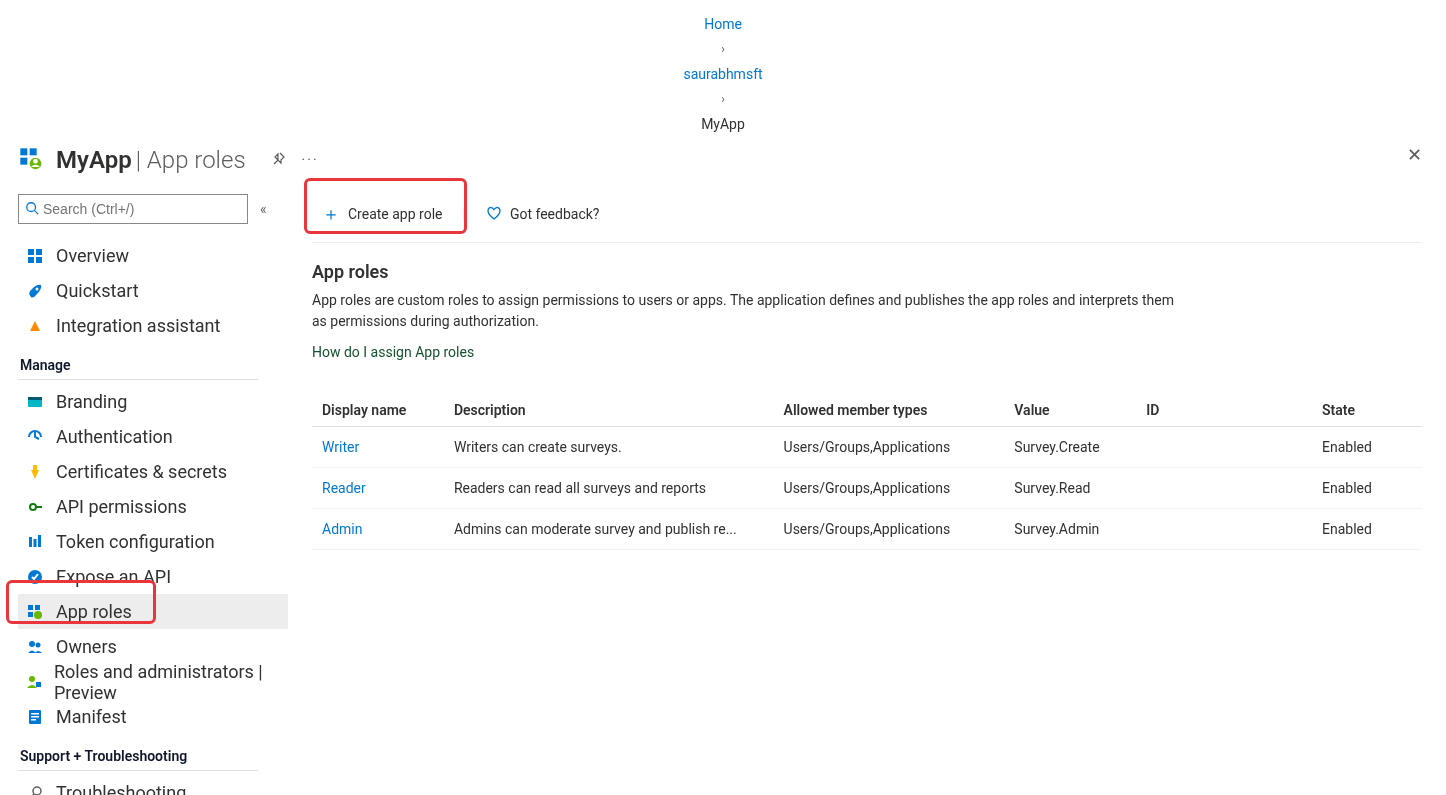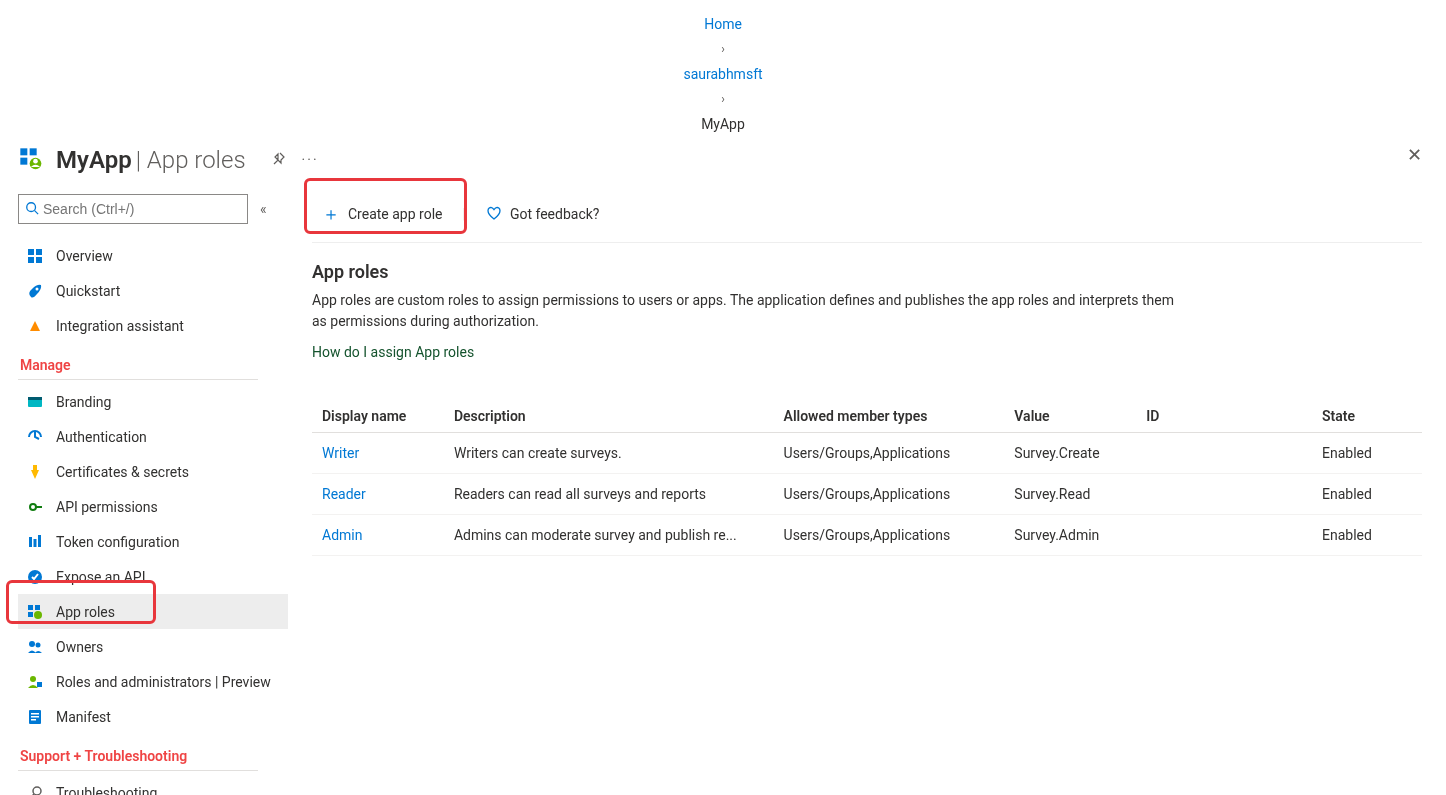--- a/index.html
+++ b/index.html
@@ -95,28 +95,28 @@
     .search-box .search-ico { color: #0078d4; }
     .collapse-ico { color: #605e5c; cursor: pointer; font-size: 14px; }
 
     .nav-item {
       display: flex;
       align-items: center;
       gap: 12px;
       height: 35px;
       padding: 0 8px;
       cursor: pointer;
-      font-size: 14px;
+      font-size: 18px;
       color: #323130;
     }
     .nav-item.active { background: #ededed; }
     .nav-icon { width: 18px; height: 18px; display: inline-flex; align-items:center; justify-content:center; }
     .nav-section {
       font-weight: 600;
-      color: #ef4444;
+      color: #0f172a;
       margin: 14px 0 6px 2px;
     }
     .nav-divider {
       border-bottom: 1px solid #e1dfdd;
       margin: 4px 4px 4px 0;
       width: 240px;
     }
     .highlight-red {
       position: absolute;
       border: 3px solid #e8363c;
@@ -146,21 +146,21 @@
       font-size: 14px;
     }
     .tool-btn .plus { color: #0078d4; font-size: 18px; font-weight: 300; }
     .tool-btn .heart { color: #0078d4; }
     .tool-sep { color: #d2d0ce; }
 
     .main-heading { font-size: 18px; font-weight: 600; margin-bottom: 8px; }
     .main-desc { color: #323130; font-size: 14px; max-width: 880px; margin-bottom: 12px; line-height: 1.5; }
     .learn-link { color: #14532d; cursor: pointer; margin-bottom: 22px; display: inline-block; }
 
-    table { width: 100%; border-collapse: collapse; margin-top: 18px;}
+    table { width: 100%; border-collapse: collapse; margin-top: 12px;}
     th {
       text-align: left;
       font-weight: 600;
       font-size: 14px;
       padding: 8px 10px;
       border-bottom: 1px solid #e1dfdd;
     }
     td {
       padding: 12px 10px;
       border-bottom: 1px solid #f3f2f1;

